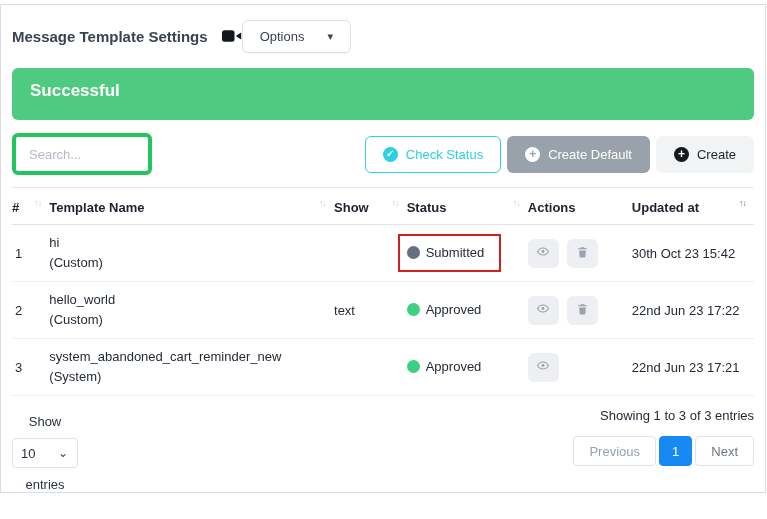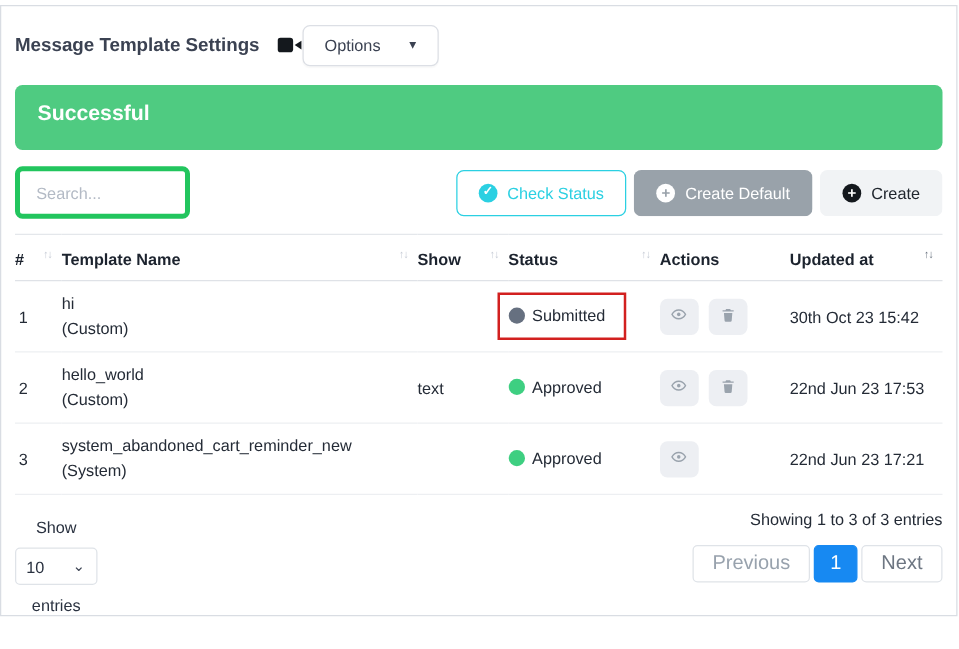--- a/index.html
+++ b/index.html
@@ -68,21 +68,21 @@
   .foot { margin-top:10px; display:flex; justify-content:space-between; align-items:flex-start; }
   .show-wrap { display:flex; align-items:center; gap:9px; font-size:13px; color:#2a3240; margin-top:8px;flex-direction:column; }
   .page-select { width:66px; height:30px; border:1px solid #dfe3e8; border-radius:4px; display:inline-flex;
                  align-items:center; justify-content:space-between; padding:0 9px 0 8px; font-size:13px;
                  color:#2a3240; cursor:pointer; background:#fff; }
   .chev { font-size:12px; color:#3b4252; line-height:0.4; }
   .foot-right { text-align:right; }
   .showing-text { font-size:13px; color:#242b36; margin-top:2px; }
   .pagination { margin-top:13px; display:inline-flex; gap:3px; }
   .page-btn { height:30px; padding:0 15px; background:#fff; border:1px solid #dfe3e8; border-radius:4px;
-              font-size:16px; font-family:inherit; cursor:pointer; }
+              font-size:13px; font-family:inherit; cursor:pointer; }
   .page-prev { color:#98a2ad; }
   .page-next { color:#6d7682; }
   .page-current { background:#1789f2; border-color:#1789f2; color:#fff; padding:0 12px; }
 </style>
 </head>
 <body>
 
 <div class="card">
 
   <div class="topbar">
@@ -228,21 +228,21 @@
                 </svg></span>
             </button>
             <button class="icon-btn">
               <span>
                 <svg width="13" height="14" viewBox="0 0 24 24" fill="currentColor">
                   <path d="M9 3h6l1 2h4.2v2H3.8V5H8l1-2zm-3.2 6h12.4l-.9 11.2a2 2 0 0 1-2 1.8H8.7a2 2 0 0 1-2-1.8L5.8 9z"></path>
                 </svg></span>
             </button>
           </div>
         </td>
-        <td>22nd Jun 23 17:53</td>
+        <td>22nd Jun 23 17:22</td>
       </tr>
       <tr>
         <td class="c-num">3</td>
         <td>
           <div class="name-line">system_abandoned_cart_reminder_new</div>
           <div class="name-line">(System)</div>
         </td>
         <td></td>
         <td>
           <span class="status-wrap">

